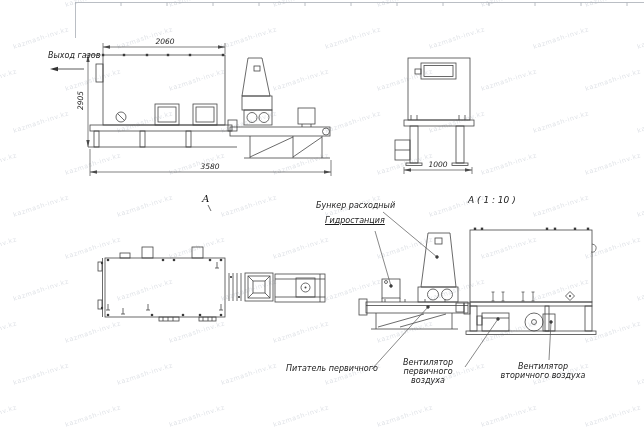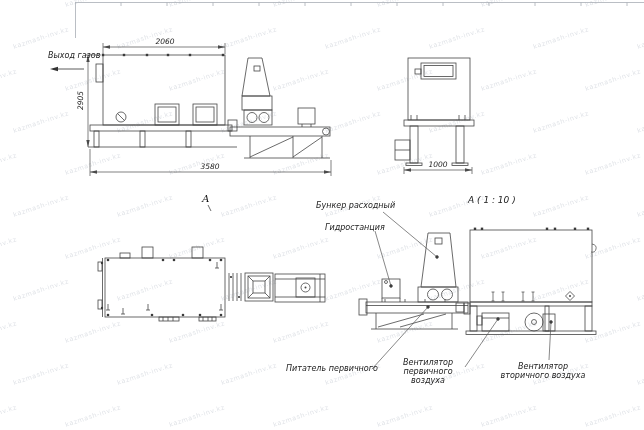--- a/index.html
+++ b/index.html
@@ -359,21 +359,21 @@
   <div class="lbl dim" style="left:194px;top:162px;width:32px;">3580</div>
 
   <div class="lbl dim" style="left:422px;top:160px;width:32px;">1000</div>
 
   <div class="lbl view-letter" style="left:202px;top:193px;">А</div>
 
   <div class="lbl" style="left:468px;top:195px;font-size:9px;">А ( 1 : 10 )</div>
 
   <div class="lbl" style="left:316px;top:201px;text-align:right;">Бункер расходный</div>
 
-  <div class="lbl" style="left:325px;top:223px;">Гидростанция</div>
+  <div class="lbl" style="left:325px;top:216px;text-decoration:underline;">Гидростанция</div>
 
   <div class="lbl" style="left:286px;top:364px;">Питатель первичного</div>
 
   <div class="lbl ctr" style="left:388px;top:358px;width:80px;">Вентилятор
 первичного воздуха</div>
 
   <div class="lbl ctr" style="left:500px;top:362px;width:86px;">Вентилятор
 вторичного воздуха</div>
 
 </div>

